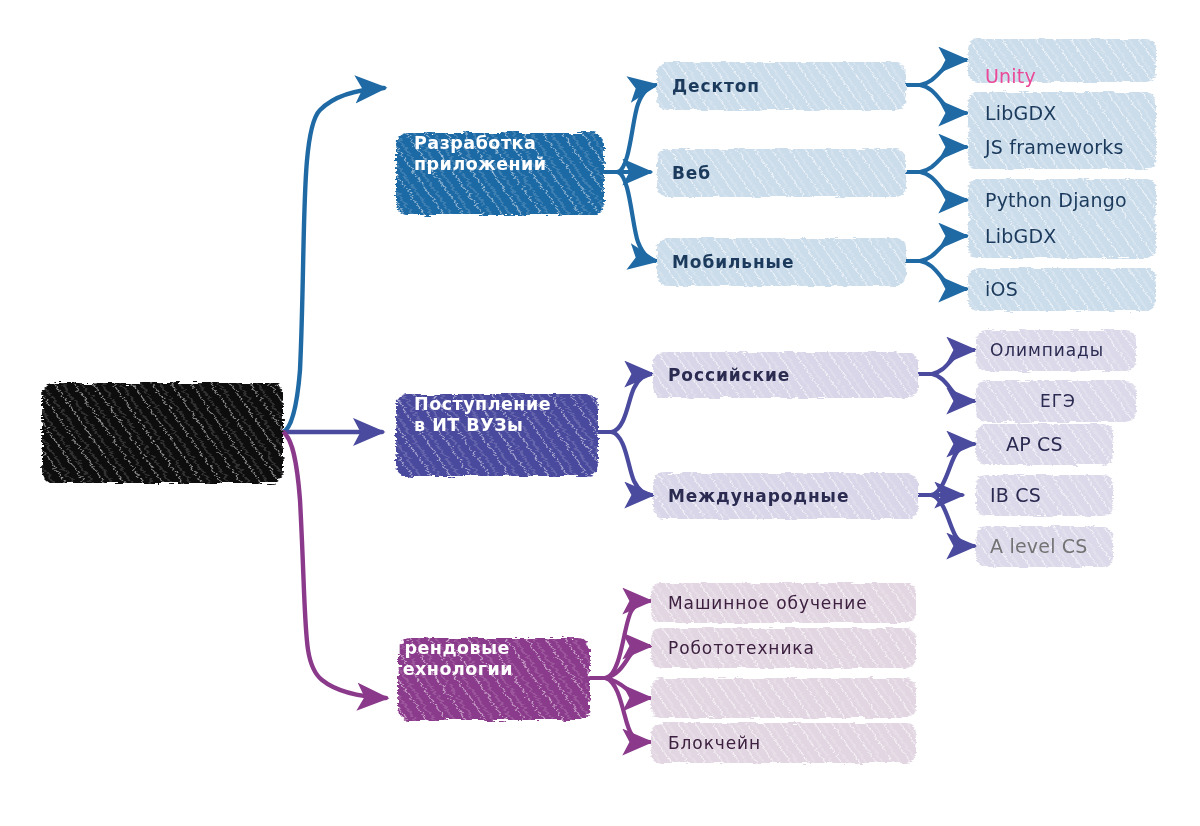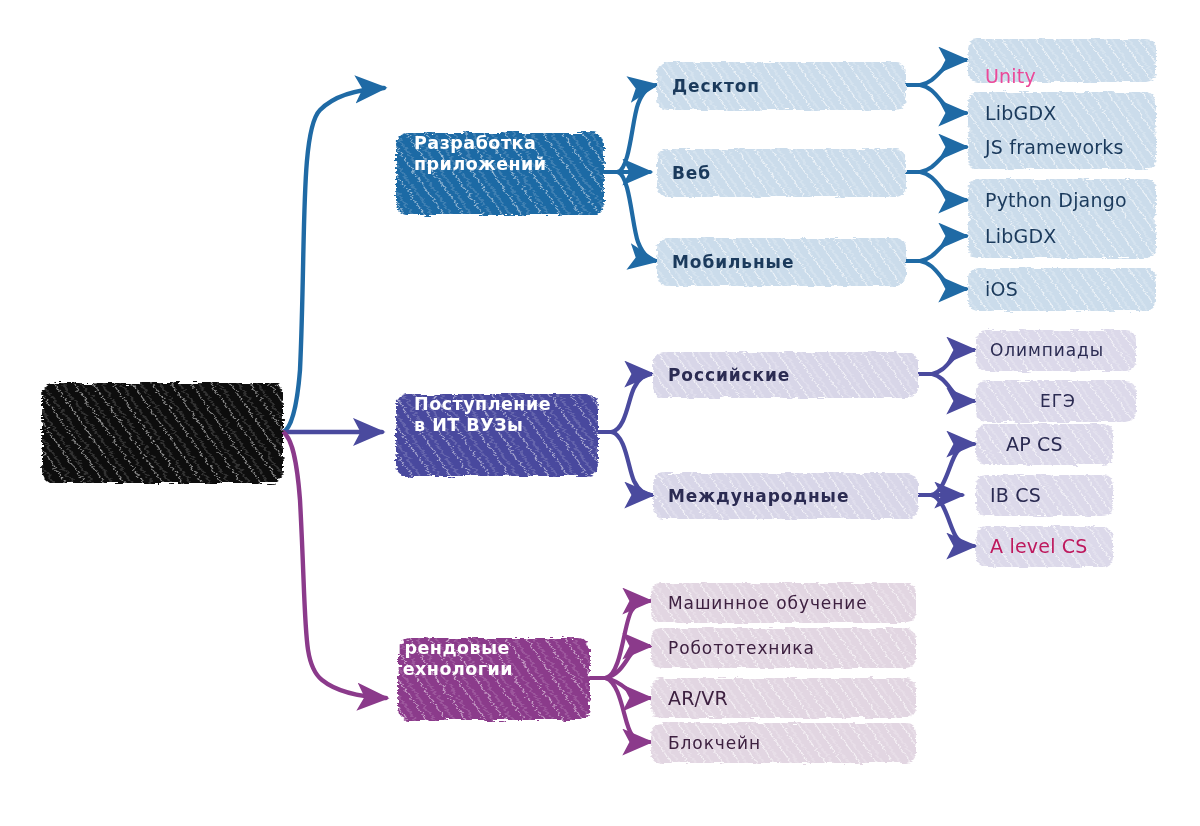--- a/index.html
+++ b/index.html
@@ -290,20 +290,19 @@
   <div class="node-label leaf-label" style="left:985px; top:92px; width:171px; height:43px; color:#1b3a5c;">LibGDX</div>
   <div class="node-label leaf-label" style="left:985px; top:126px; width:171px; height:43px; color:#1b3a5c;">JS frameworks</div>
   <div class="node-label leaf-label" style="left:985px; top:179px; width:171px; height:43px; color:#1b3a5c;">Python Django</div>
   <div class="node-label leaf-label" style="left:985px; top:215px; width:171px; height:43px; color:#1b3a5c;">LibGDX</div>
   <div class="node-label leaf-label" style="left:985px; top:268px; width:171px; height:43px; color:#1b3a5c;">iOS</div>
 
   <div class="node-label leaf-label cyr" style="left:990px; top:330px; width:146px; height:41px; color:#2b2b52;">Олимпиады</div>
   <div class="node-label leaf-label cyr" style="left:1040px; top:381px; width:146px; height:41px; color:#2b2b52;">ЕГЭ</div>
   <div class="node-label leaf-label" style="left:990px; top:424px; width:123px; height:41px; color:#2b2b52;margin-left:16px;">AP CS</div>
   <div class="node-label leaf-label" style="left:990px; top:475px; width:123px; height:41px; color:#2b2b52;">IB CS</div>
-  <div class="node-label leaf-label" style="left:990px; top:526px; width:123px; height:41px; color:#be185d;">A level CS</div>
+  <div class="node-label leaf-label" style="left:990px; top:526px; width:123px; height:41px; color:#737373;">A level CS</div>
 
   <div class="node-label leaf-label cyr" style="left:668px; top:583px; width:248px; height:40px; color:#3d2040;">Машинное обучение</div>
   <div class="node-label leaf-label cyr" style="left:668px; top:628px; width:248px; height:40px; color:#3d2040;">Робототехника</div>
-  <div class="node-label leaf-label" style="left:668px; top:678px; width:248px; height:40px; color:#3d2040;">AR/VR</div>
   <div class="node-label leaf-label cyr" style="left:668px; top:723px; width:248px; height:40px; color:#3d2040;">Блокчейн</div>
 
 </div>
 
 </body></html>

